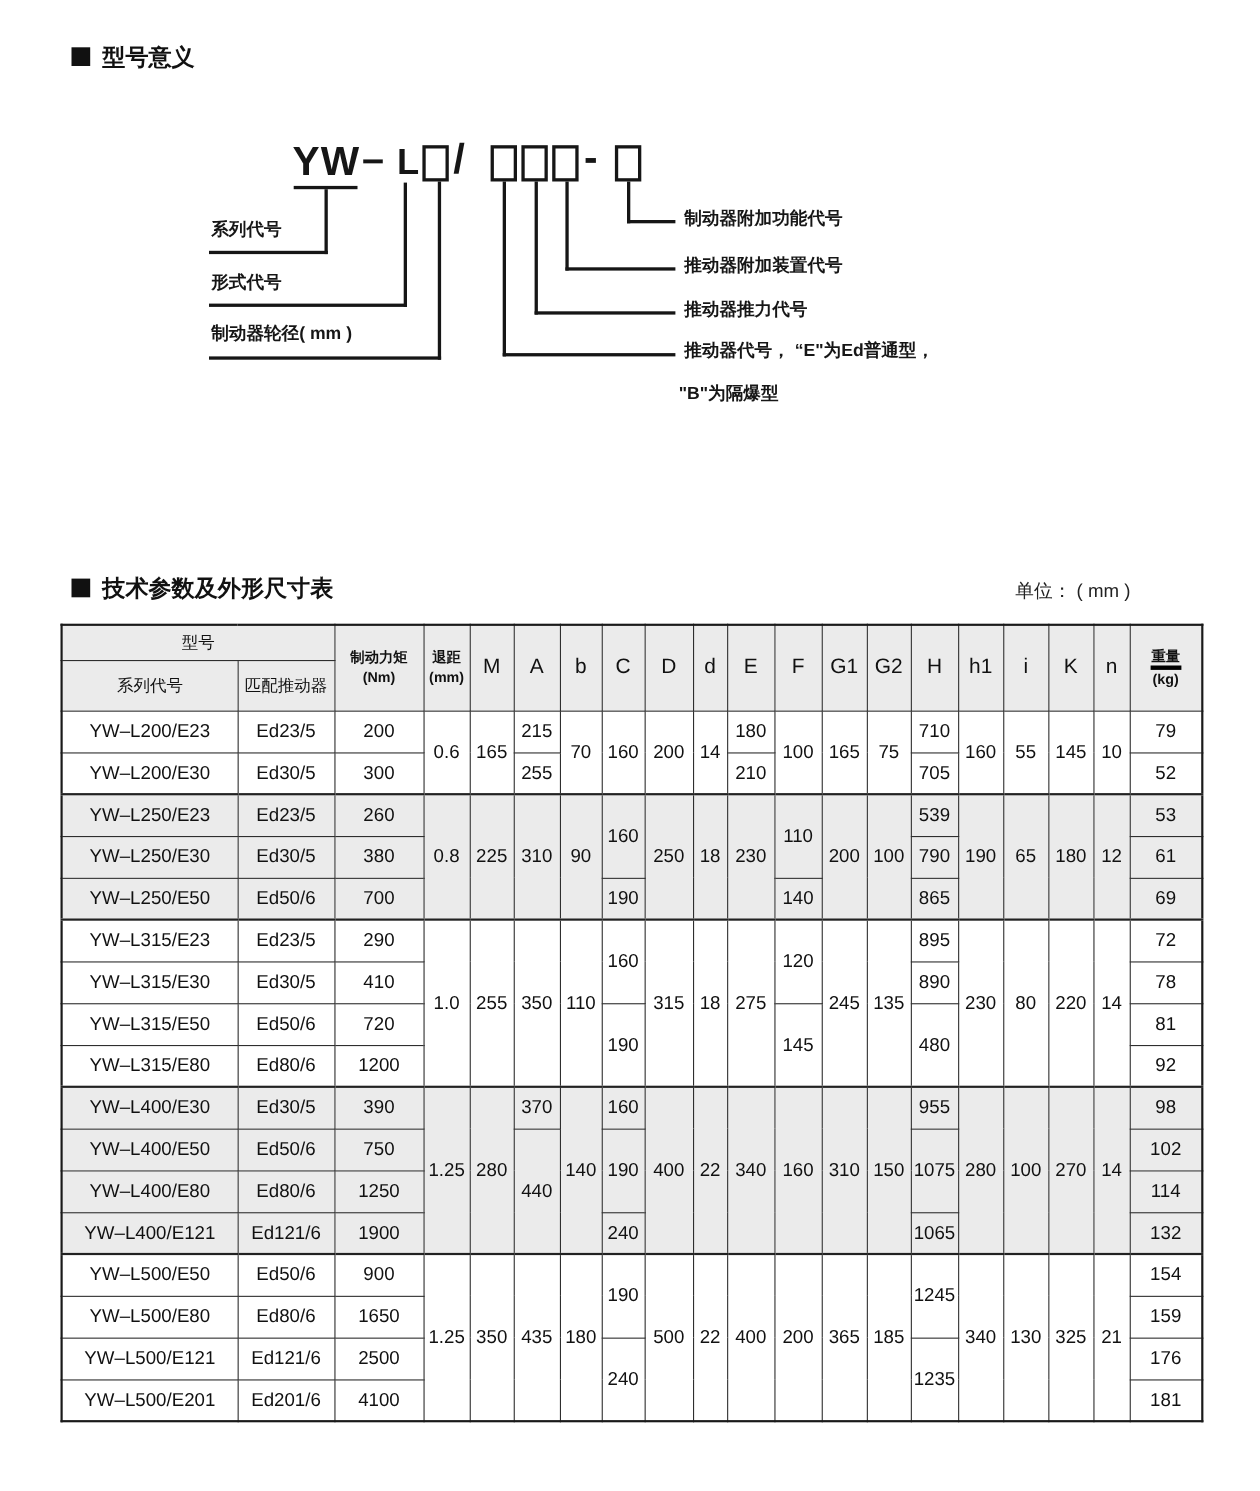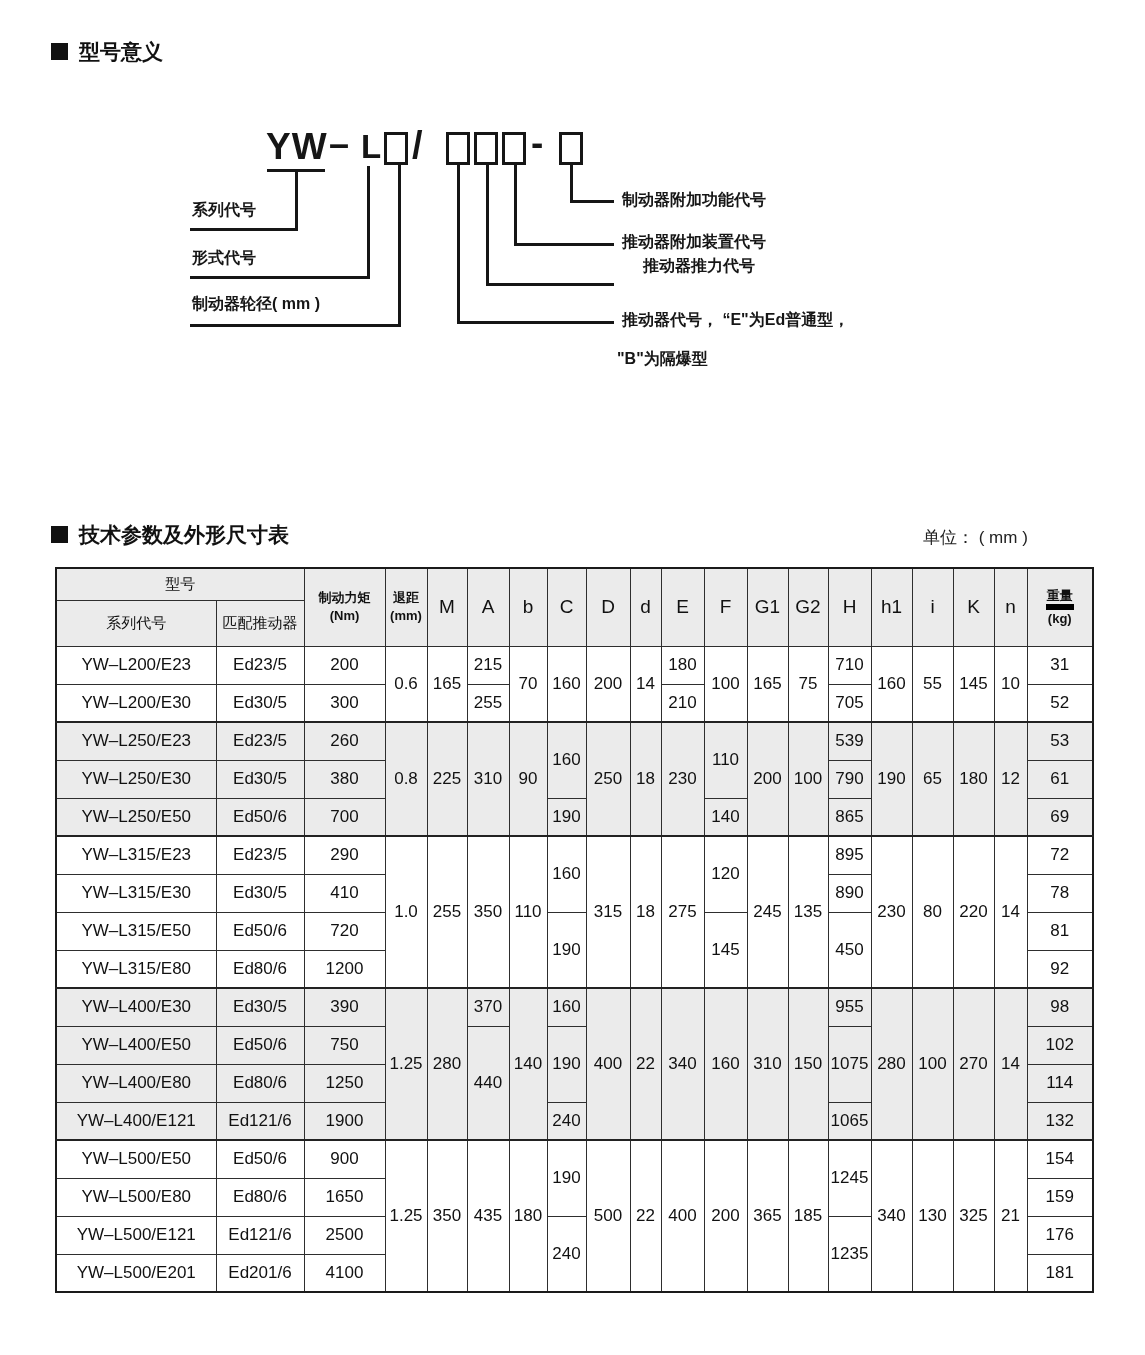--- a/index.html
+++ b/index.html
@@ -2,21 +2,21 @@
 <html><head>
 <meta charset="utf-8">
 <style>
   html,body{margin:0;padding:0;}
   body{
     width:1145px;height:1355px;position:relative;background:#ffffff;
     font-family:"Liberation Sans","DejaVu Sans",sans-serif;color:#161616;
     overflow:hidden;
   }
   
-  .sec-heading{position:absolute;left:51px;white-space:nowrap;font-size:21px;font-weight:700;color:#111;text-align:center;}
+  .sec-heading{position:absolute;left:65px;white-space:nowrap;font-size:21px;font-weight:700;color:#111;text-align:center;}
   .bullet{display:inline-block;width:17px;height:17px;background:#111;margin-right:11px;vertical-align:-1px;}
   .unit-label{position:absolute;left:923px;top:526px;font-size:17px;color:#222;white-space:nowrap;}
   
   .diagram{position:absolute;left:0;top:0;width:920px;height:460px;}
   .mglyph{position:absolute;font-weight:700;color:#161616;line-height:1;}
   .code-box{position:absolute;width:24px;height:33px;border:3px solid #161616;box-sizing:border-box;background:#fff;}
   .dline{position:absolute;background:#161616;}
   .dlabel{position:absolute;font-size:16px;font-weight:600;color:#161616;white-space:nowrap;line-height:1.2;}
   
   table.ptable{
@@ -24,21 +24,21 @@
     border-collapse:collapse;table-layout:fixed;
     text-align:center;color:#111;border:2px solid #1a1a1a;
   }
   .ptable th,.ptable td{border:1px solid #2e2e2e;padding:0;font-weight:400;overflow:hidden;}
   .ptable th{background:#ebebeb;font-size:15px;}
   .ptable th.dim{font-size:19px;}
   .ptable .h1{height:32px;}
   .ptable .h2{height:46px;}
   .ptable tbody tr{height:38px;font-size:17px;}
   .ptable .two{line-height:18px;font-size:13px;font-weight:bold;}
-  .wt-underline{display:inline-block;border-bottom:6px solid #000000;padding:0 1px;line-height:17px;}
+  .wt-underline{display:inline-block;border-bottom:4px solid #000000;padding:0 1px;line-height:17px;}
   .g-gray td{background:#ebebeb;}
   .g-white td{background:#ffffff;}
   tr.gs td{border-top:2px solid #222;}
   .ptable td{font-size:17px;}
 </style>
 </head>
 <body>
 
 <div class="sec-heading" style="top:38px"><span class="bullet"></span><span>型号意义</span></div>
 
@@ -71,21 +71,21 @@
   <div class="dline" style="left:514px;top:243px;width:100px;height:3px;"></div>
   <div class="dline" style="left:486px;top:283px;width:128px;height:3px;"></div>
   <div class="dline" style="left:457px;top:321px;width:157px;height:3px;"></div>
 
   <span class="dlabel" style="left:192px;top:200px;">系列代号</span>
   <span class="dlabel" style="left:192px;top:248px;">形式代号</span>
   <span class="dlabel" style="left:192px;top:294px;">制动器轮径( mm )</span>
 
   <span class="dlabel" style="left:622px;top:190px;">制动器附加功能代号</span>
   <span class="dlabel" style="left:622px;top:232px;">推动器附加装置代号</span>
-  <span class="dlabel" style="left:622px;top:256px;margin-left:21px;">推动器推力代号</span>
+  <span class="dlabel" style="left:622px;top:272px;">推动器推力代号</span>
   <span class="dlabel" style="left:622px;top:310px;">推动器代号， “E"为Ed普通型，</span>
   <span class="dlabel" style="left:617px;top:349px;">"B"为隔爆型</span>
 </div>
 
 <div class="sec-heading" style="top:521px"><span class="bullet"></span><span>技术参数及外形尺寸表</span></div>
 <div class="unit-label">单位： ( mm )</div>
 
 <table class="ptable">
   <colgroup>
     <col style="width:160px">
@@ -159,21 +159,21 @@
       <td rowspan="2">14</td>
       <td>180</td>
       <td rowspan="2">100</td>
       <td rowspan="2">165</td>
       <td rowspan="2">75</td>
       <td>710</td>
       <td rowspan="2">160</td>
       <td rowspan="2">55</td>
       <td rowspan="2">145</td>
       <td rowspan="2">10</td>
-      <td>31</td>
+      <td>79</td>
     </tr>
     <tr class="g-white">
       <td>YW–L200/E30</td>
       <td>Ed30/5</td>
       <td>300</td>
       <td>255</td>
       <td>210</td>
       <td>705</td>
       <td>52</td>
     </tr>
@@ -243,21 +243,21 @@
       <td>410</td>
       <td>890</td>
       <td>78</td>
     </tr>
     <tr class="g-white">
       <td>YW–L315/E50</td>
       <td>Ed50/6</td>
       <td>720</td>
       <td rowspan="2">190</td>
       <td rowspan="2">145</td>
-      <td rowspan="2">450</td>
+      <td rowspan="2">480</td>
       <td>81</td>
     </tr>
     <tr class="g-white">
       <td>YW–L315/E80</td>
       <td>Ed80/6</td>
       <td>1200</td>
       <td>92</td>
     </tr>
     <tr class="g-gray gs">
       <td>YW–L400/E30</td>

